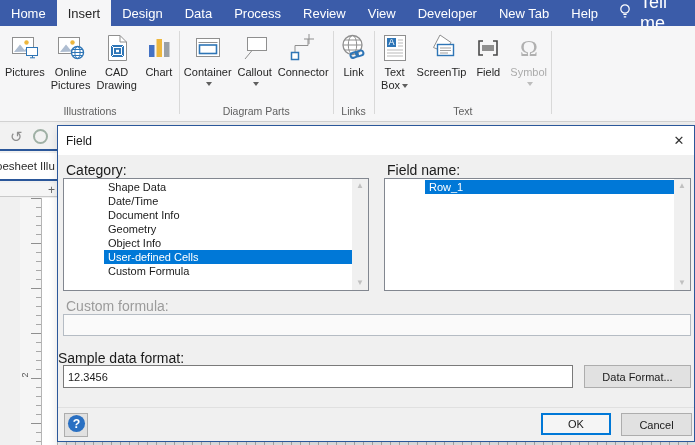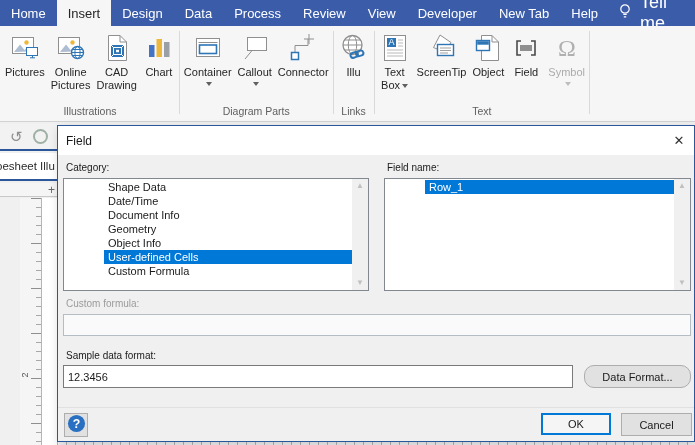--- a/index.html
+++ b/index.html
@@ -45,21 +45,21 @@
   .rnum { position:absolute; left:2px; font-size:9px; color:#555; transform:rotate(-90deg); }
   .canvas-sliver { position:absolute; left:42px; top:75px; width:15px; height:247px; background:#ffffff; }
   .bottom-ticks { position:absolute; left:57px; top:318px; width:638px; height:4px; background:
     repeating-linear-gradient(to right, #b5b5b5 0 1px, transparent 1px 9px) #f5f5f5; }
 
   
   .dialog { position:absolute; left:57px; top:125px; width:638px; height:317px; background:#f0f0f0; border:1px solid #2b579a; z-index:10; box-shadow:2px 4px 10px rgba(0,0,0,0.18); }
   .dlg-title { height:29px; background:#ffffff; display:flex; align-items:center; }
   .dlg-title .tname { font-size:12px; color:#1a1a1a; margin-left:8px; }
   .dlg-close { margin-left:auto; width:30px; height:29px; display:flex; align-items:center; justify-content:center; color:#333; font-size:13px; cursor:default; }
-  .dlg-label { position:absolute; font-size:10px; color:#1a1a1a; }
+  .dlg-label { position:absolute; font-size:14px; color:#1a1a1a; }
   .dlg-label.dis { color:#9b9b9b; }
   .listbox { position:absolute; background:#ffffff; border:1px solid #828790; display:flex; }
   .litems { flex:1; overflow:hidden; padding-top:1px;padding-left:40px; }
   .litem { height:14px; line-height:14px; font-size:11px; color:#1a1a1a; padding-left:4px; white-space:nowrap; cursor:default; }
   .litem.sel { background:#0078d7; color:#ffffff; }
   .lscroll { width:16px; background:#f0f0f0; display:flex; flex-direction:column; justify-content:space-between; align-items:center; }
   .sarrow { font-size:8px; color:#c0c0c0; line-height:14px; }
   .txtinput { position:absolute; background:#ffffff; border:1px solid #7a7a7a; font-size:11px; color:#1a1a1a; font-family:"Liberation Sans",sans-serif; padding:1px 4px; }
   .txtinput.dis { background:#fafafa; border:1px solid #b5bcc4; }
   .win-btn { position:absolute; background:#e1e1e1; border:1px solid #adadad; font-size:11px; color:#1a1a1a; font-family:"Liberation Sans",sans-serif; display:flex; align-items:center; justify-content:center; cursor:default; }
@@ -197,21 +197,21 @@
             <svg viewBox="0 0 32 32">
               <circle cx="14.5" cy="13" r="9.5" fill="#fff" stroke="#8f8f8f" stroke-width="1.3"></circle>
               <ellipse cx="14.5" cy="13" rx="4.2" ry="9.5" fill="none" stroke="#8f8f8f"></ellipse>
               <path d="M5 13 H24 M6.5 8 H22.5 M6.5 18 H22.5" stroke="#8f8f8f" fill="none"></path>
               <g stroke="#2e75b6" stroke-width="2" fill="none">
                 <rect x="12.5" y="20.5" width="7.5" height="5" rx="2.5" transform="rotate(-18 16 23)"></rect>
                 <rect x="18" y="18.8" width="7.5" height="5" rx="2.5" transform="rotate(-18 22 21.5)"></rect>
               </g>
             </svg>
           </span>
-          <span class="rlbl">Illu</span>
+          <span class="rlbl">Link</span>
         </div>
       </div>
       <div class="glabel">Links</div>
     </div>
     <div class="gsep"></div>
     <div class="rgroup">
       <div class="btnrow">
         <div class="rbtn">
           <span class="ricon">
             <svg viewBox="0 0 32 32">
@@ -226,31 +226,20 @@
         </div>
         <div class="rbtn">
           <span class="ricon">
             <svg viewBox="0 0 32 32">
               <path d="M15 3 L26 10.5 L19.5 20 L8.5 15.5 Z" fill="#fff" stroke="#8f8f8f"></path>
               <rect x="12.5" y="12.5" width="16" height="11" fill="#fff" stroke="#2e75b6" stroke-width="1.4"></rect>
               <path d="M15 16 H26 M15 18.5 H26 M15 21 H23" stroke="#9f9f9f" fill="none"></path>
             </svg>
           </span>
           <span class="rlbl">ScreenTip</span>
-        </div>
-        <div class="rbtn">
-          <span class="ricon">
-            <svg viewBox="0 0 32 32">
-              <path d="M9.5 3.5 H20 L26.5 10 V28.5 H9.5 Z" fill="#fff" stroke="#8f8f8f"></path>
-              <path d="M20 3.5 V10 H26.5" fill="none" stroke="#8f8f8f"></path>
-              <rect x="4.5" y="8.5" width="13" height="10" fill="#fff" stroke="#2e75b6" stroke-width="1.4"></rect>
-              <rect x="5.2" y="9.2" width="11.6" height="3.5" fill="#2e75b6"></rect>
-            </svg>
-          </span>
-          <span class="rlbl">Object</span>
         </div>
         <div class="rbtn">
           <span class="ricon">
             <svg viewBox="0 0 32 32">
               <path d="M11 9 H7 V23 H11" fill="none" stroke="#4a4a4a" stroke-width="1.6"></path>
               <path d="M21 9 H25 V23 H21" fill="none" stroke="#4a4a4a" stroke-width="1.6"></path>
               <rect x="10" y="13" width="12" height="6" fill="#8f8f8f"></rect>
             </svg>
           </span>
           <span class="rlbl">Field</span>
@@ -323,23 +312,23 @@
       </div>
     <div class="lscroll">
       <span class="sarrow">▲</span>
       <span class="sarrow">▼</span>
     </div>
   </div>
 
   <div class="dlg-label dis" style="left:8px; top:172px;">Custom formula:</div>
   <input class="txtinput dis" style="left: 5px; top: 188px; width: 628px; height: 22px;" disabled="" value="">
 
-  <div class="dlg-label" style="left:8px; top:224px;">Sample data format:</div>
+  <div class="dlg-label" style="left:0; top:224px;">Sample data format:</div>
   <input class="txtinput" style="left: 5px; top: 239px; width: 510px; height: 23px;" value="12.3456">
-  <div class="win-btn" style="left:526px; top:239px; width:107px; height:23px;border-radius:10px;">Data Format...</div>
+  <div class="win-btn" style="left:526px; top:239px; width:107px; height:23px;">Data Format...</div>
 
   <div class="divline" style="top:281px;"></div>
 
   <div class="help-btn">
     <span><svg viewBox="0 0 20 20" width="19" height="19">
           <circle cx="10" cy="10" r="9" fill="#2a70c2"></circle>
           <text x="10" y="14.5" font-size="13" font-weight="bold" fill="#fff" text-anchor="middle" font-family="Liberation Sans,sans-serif">?</text>
         </svg></span>
   </div>
   <div class="win-btn default" style="left:483px; top:287px; width:70px; height:22px;">OK</div>

